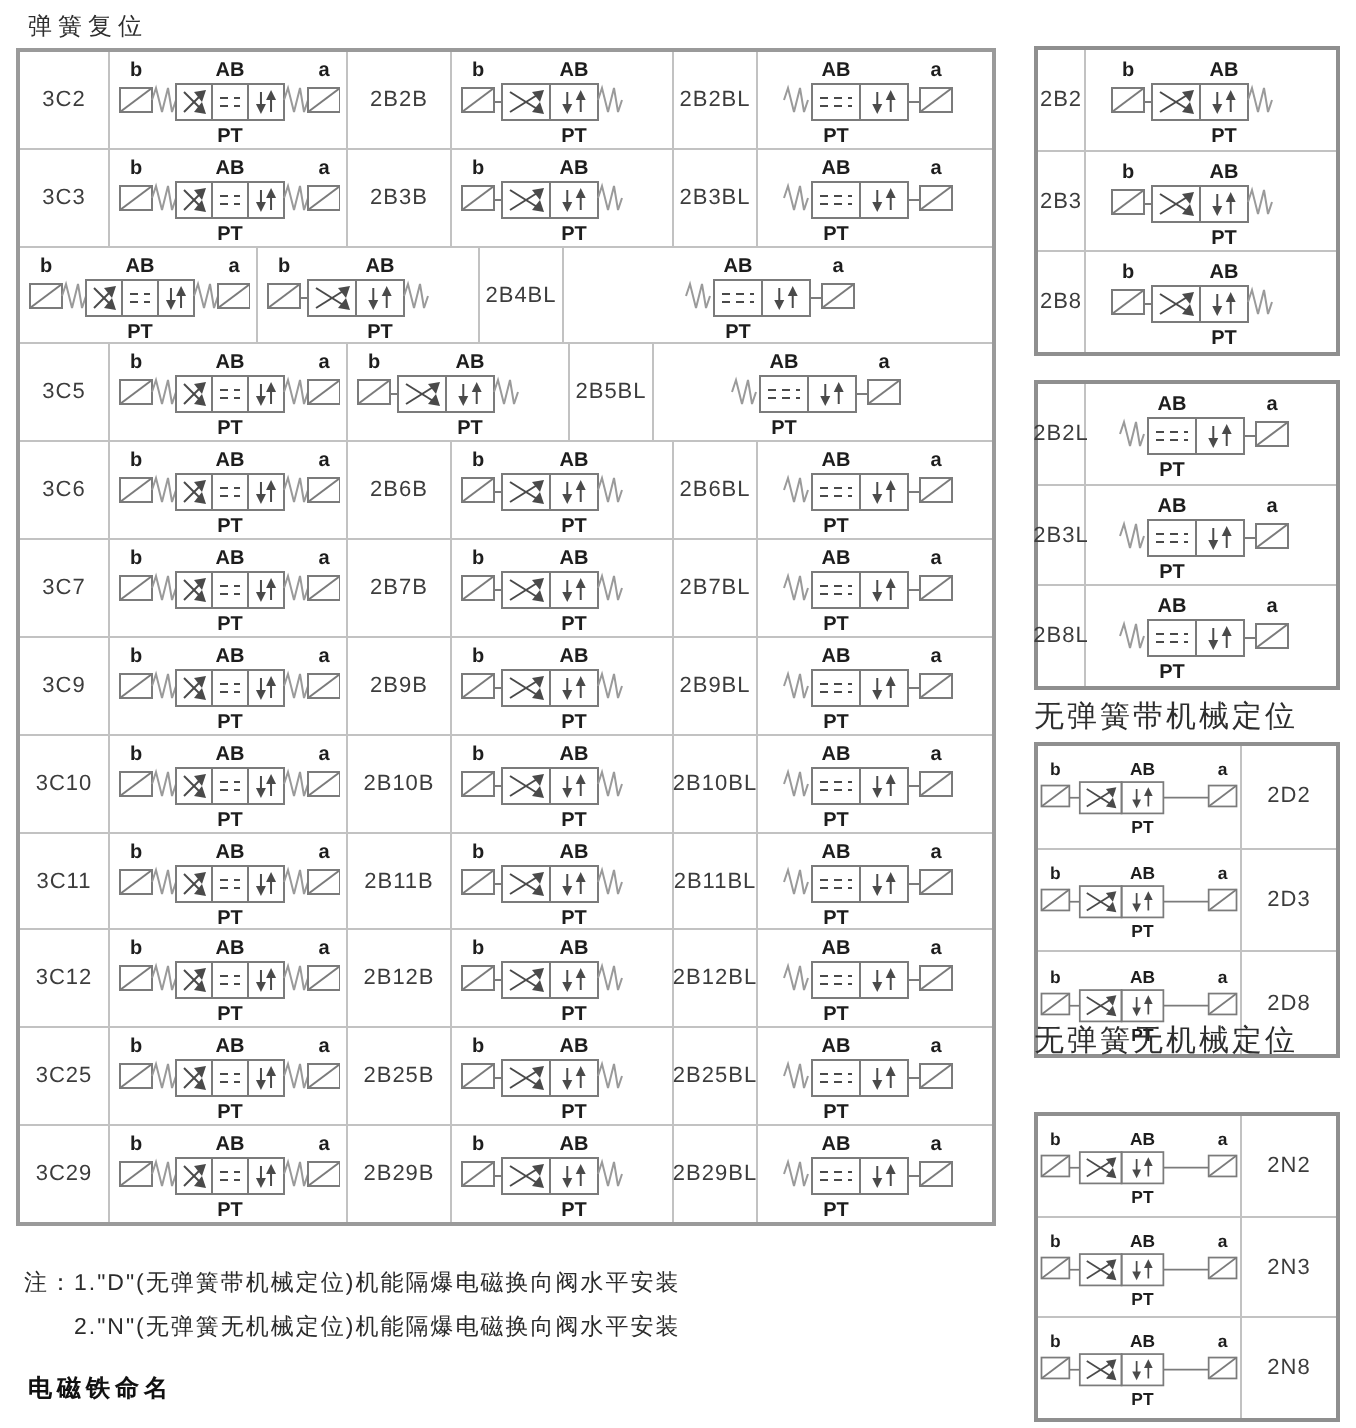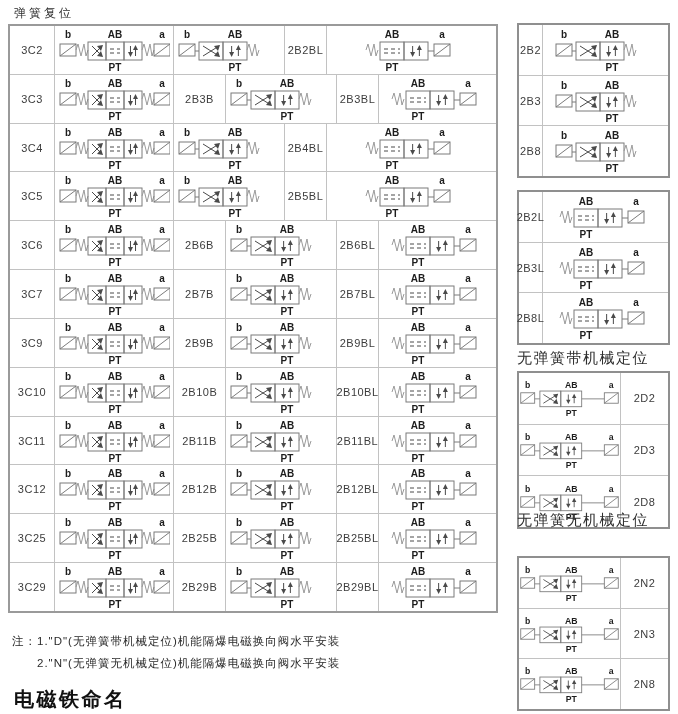--- a/index.html
+++ b/index.html
@@ -4,21 +4,21 @@
 <style>
   html,body{margin:0;padding:0;background:#fff;}
   .page{position:relative;width:678px;height:714px;background:#fff;overflow:hidden;
         font-family:"Liberation Sans",sans-serif;color:#1d1d1d;padding-left:36px;}
   .abs{position:absolute;}
   .title-top{left:14px;top:5px;font-size:12px;letter-spacing:3px;color:#2e2e2e;}
   .h-right{left:517px;font-size:15px;letter-spacing:1.5px;color:#2e2e2e;}
   .h1{top:349px;} .h2{top:511px;}
   .note{font-size:11.5px;color:#2b2b2b;letter-spacing:1px;}
   .note1{left:12px;top:634px;} .note2{left:37px;top:656px;}
-  .bottom-heading{left:14px;top:686px;font-size:20px;font-weight:bold;letter-spacing:2.5px;color:#111;}
+  .bottom-heading{left:14px;top:686px;font-size:12px;font-weight:bold;letter-spacing:2.5px;color:#111;}
 
   .main-table{left:8px;top:24px;width:490px;height:589px;border:2px solid #9a9a9a;
               box-sizing:border-box;display:flex;flex-direction:column;background:#fff;}
   .mt-row{flex:1;display:flex;border-bottom:1px solid #c2c2c2;min-height:0;}
   .mt-row:last-of-type{border-bottom:none;}
   .cell{display:flex;align-items:center;justify-content:center;box-sizing:border-box;min-width:0;}
   .bR{border-right:1px solid #c2c2c2;}
   .code{font-size:11px;color:#3c3c3c;letter-spacing:0.5px;white-space:nowrap;}
   .c1{width:45px;} .c2{width:119px;} .c3{width:52px;} .c4{width:111px;} .c5{width:42px;} .c6{flex:1;}
 
@@ -66,20 +66,21 @@
               <polyline points="84,23 86,17 89,29 92,17 94,29 96,23" fill="none" stroke="#9a9a9a"></polyline>
               <rect x="96" y="17" width="16" height="12" fill="none" stroke="#7b7b7b"></rect>
               <line x1="96" y1="29" x2="112" y2="17" stroke="#7b7b7b"></line>
               <text x="10" y="11" text-anchor="middle" font-size="10" font-weight="bold" fill="#1d1d1d">b</text>
               <text x="104" y="11" text-anchor="middle" font-size="10" font-weight="bold" fill="#1d1d1d">a</text>
               <text x="57" y="11" text-anchor="middle" font-size="10" font-weight="bold" fill="#1d1d1d">AB</text>
               <text x="57" y="44" text-anchor="middle" font-size="10" font-weight="bold" fill="#1d1d1d">PT</text>
             </svg>
           </span>
         </div>
+        <div class="cell code bR c3">2B2B</div>
         <div class="cell bR c4">
           <span class="valve">
             <svg width="104" height="46" viewBox="0 0 104 46" font-family="'Liberation Sans',sans-serif">
               <rect x="2" y="17" width="16" height="12" fill="none" stroke="#7b7b7b"></rect>
               <line x1="2" y1="29" x2="18" y2="17" stroke="#7b7b7b"></line>
               <line x1="18" y1="24" x2="22" y2="24" stroke="#7b7b7b"></line>
               <rect x="22" y="15" width="24" height="18" fill="none" stroke="#7b7b7b"></rect>
               <line x1="26" y1="29" x2="42" y2="19" stroke="#4a4a4a"></line>
               <polygon points="43,18 37,19 41,24" fill="#4a4a4a"></polygon>
               <line x1="26" y1="19" x2="42" y2="29" stroke="#4a4a4a"></line>
@@ -193,21 +194,20 @@
               <line x1="74" y1="29" x2="90" y2="17" stroke="#7b7b7b"></line>
               <text x="32" y="11" text-anchor="middle" font-size="10" font-weight="bold" fill="#1d1d1d">AB</text>
               <text x="32" y="44" text-anchor="middle" font-size="10" font-weight="bold" fill="#1d1d1d">PT</text>
               <text x="82" y="11" text-anchor="middle" font-size="10" font-weight="bold" fill="#1d1d1d">a</text>
             </svg>
           </span>
         </div>
       </div>
 
       <div class="mt-row">
-        <div class="cell code bR c1">3C4</div>
         <div class="cell bR c2">
           <span class="valve">
             <svg width="112" height="46" viewBox="0 0 112 46" font-family="'Liberation Sans',sans-serif">
               <rect x="2" y="17" width="16" height="12" fill="none" stroke="#7b7b7b"></rect>
               <line x1="2" y1="29" x2="18" y2="17" stroke="#7b7b7b"></line>
               <polyline points="18,23 20,17 23,29 26,17 28,29 30,23" fill="none" stroke="#9a9a9a"></polyline>
               <rect x="30" y="15" width="18" height="18" fill="none" stroke="#7b7b7b"></rect>
               <line x1="34" y1="29" x2="44" y2="19" stroke="#4a4a4a"></line>
               <polygon points="45,18 39,19 43,24" fill="#4a4a4a"></polygon>
               <line x1="34" y1="19" x2="44" y2="29" stroke="#4a4a4a"></line>

